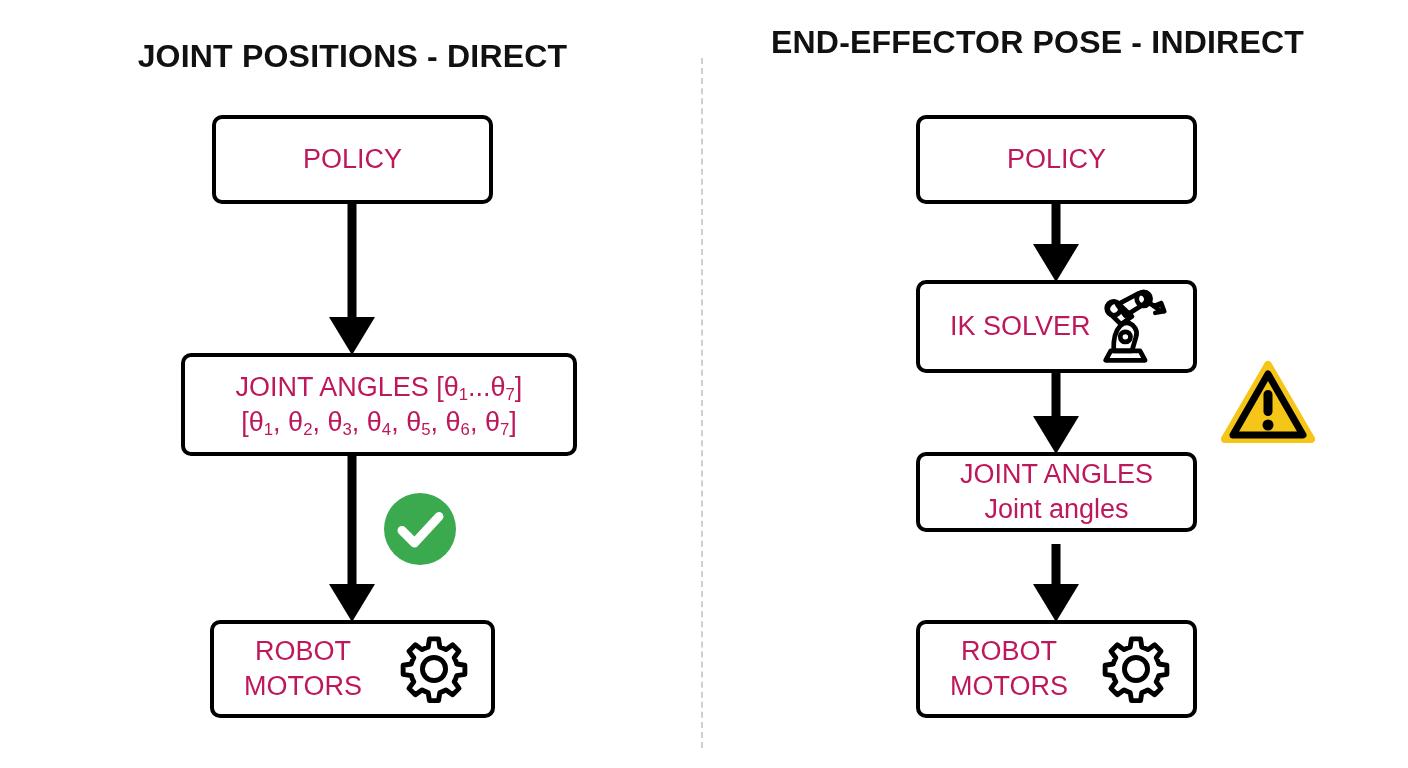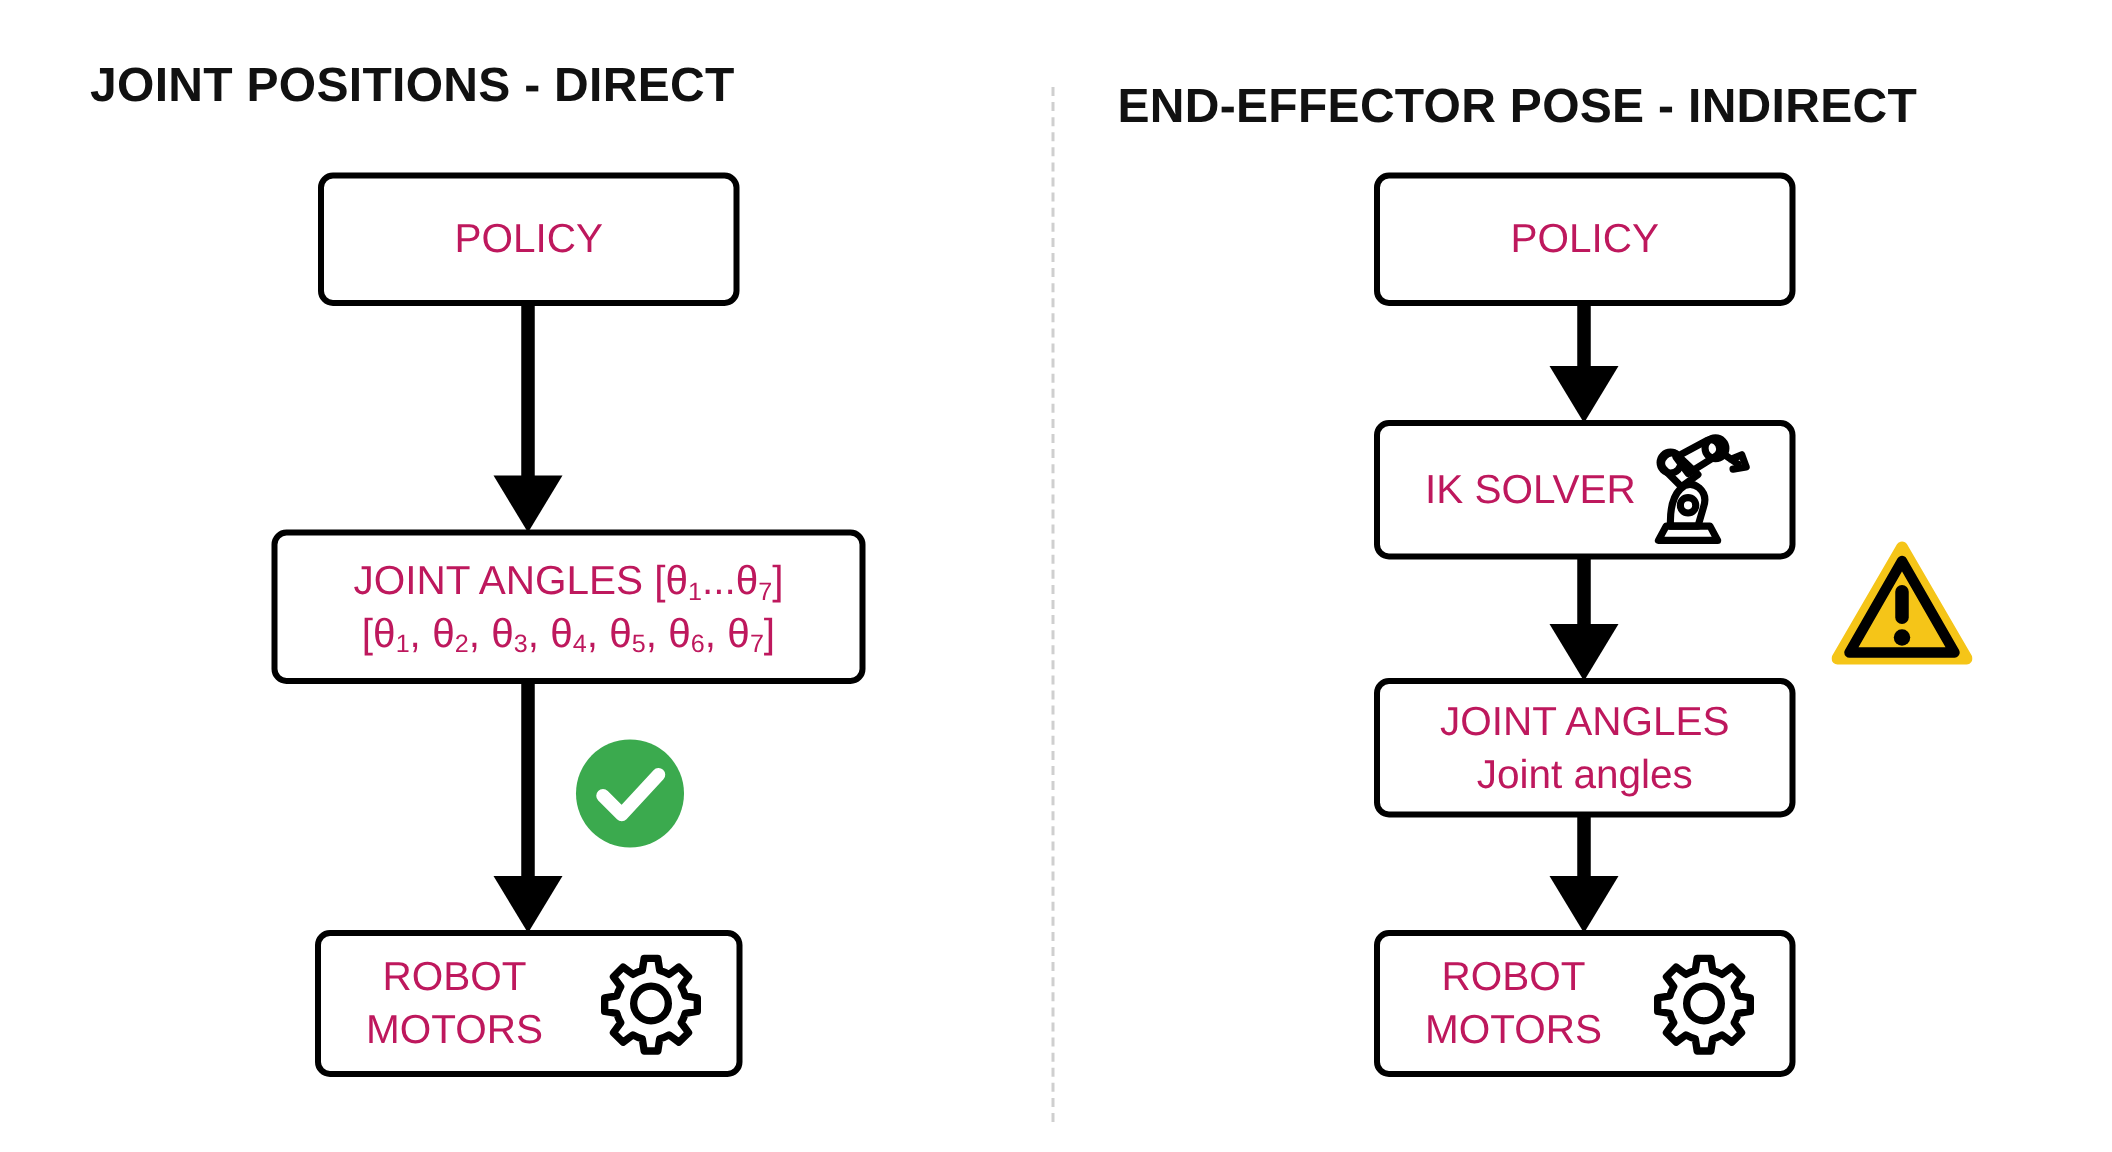--- a/index.html
+++ b/index.html
@@ -19,28 +19,29 @@
   }
 
   .canvas {
     position: absolute;
     inset: 0;
   }
 
   
   .col-title {
     position: absolute;
+    text-align: center;
     font-size: 32px;
     font-weight: 700;
     letter-spacing: 0.2px;
     color: #111111;
     white-space: nowrap;
   }
   #title-left  { left: 60px;  top: 38px; width: 585px; }
-  #title-right { left: 745px; top: 52px; width: 585px; }
+  #title-right { left: 745px; top: 24px; width: 585px; }
 
   
   .divider {
     position: absolute;
     left: 701px;
     top: 58px;
     width: 0;
     height: 690px;
     border-left: 2px dashed #cfcfcf;
   }
@@ -77,21 +78,21 @@
     line-height: 0;
   }
 
   
   #box-policy-left      { left: 212px; top: 115px; width: 281px; height: 89px; }
   #box-joint-left       { left: 181px; top: 353px; width: 396px; height: 103px; }
   #box-motors-left      { left: 210px; top: 620px; width: 285px; height: 98px; }
 
   #box-policy-right     { left: 916px; top: 115px; width: 281px; height: 89px; }
   #box-ik-right         { left: 916px; top: 280px; width: 281px; height: 93px; }
-  #box-joint-right      { left: 916px; top: 452px; width: 281px; height: 93px; }
+  #box-joint-right      { left: 916px; top: 452px; width: 281px; height: 80px; }
   #box-motors-right     { left: 916px; top: 620px; width: 281px; height: 98px; }
 
   
   .arrow {
     position: absolute;
     z-index: 2;
   }
   .arrow .shaft {
     position: absolute;
     left: 50%;

